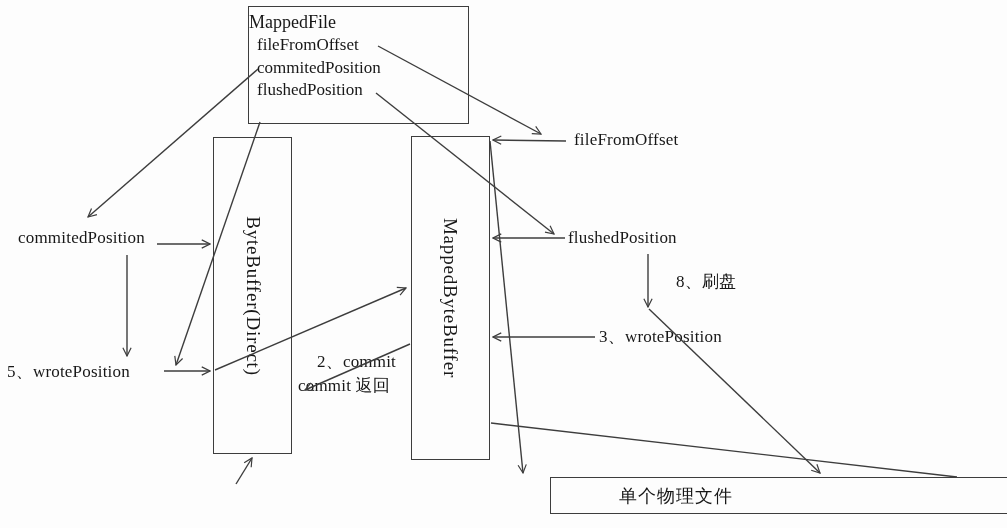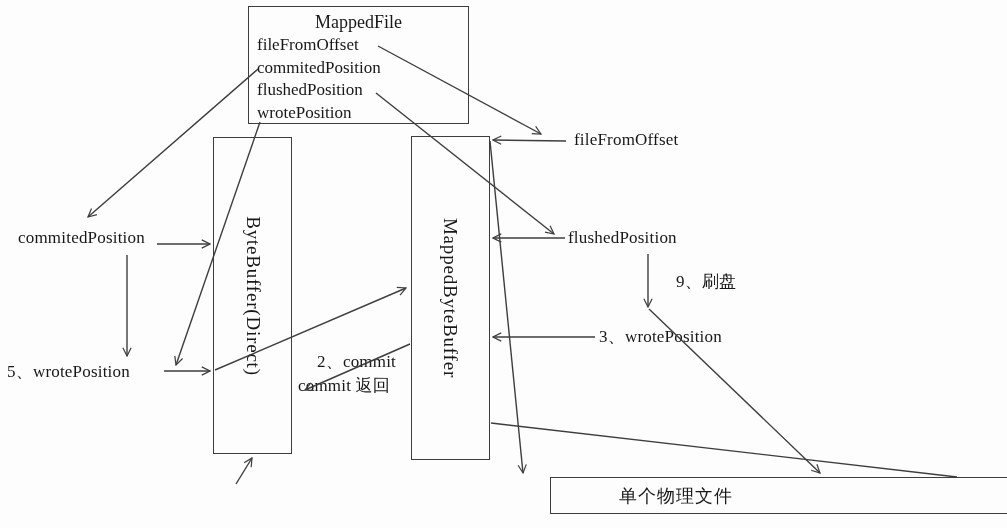--- a/index.html
+++ b/index.html
@@ -24,21 +24,21 @@
   }
   .lbl{
     position:absolute;
     font-size:17px;
     line-height:20px;
     white-space:nowrap;
     letter-spacing:0.2px;
   }
   
   .mf-box{left:248px;top:6px;width:221px;height:118px;}
-  .mf-title{text-align:center;font-size:18px;line-height:24px;padding-top:3px;}
+  .mf-title{text-align:left;font-size:18px;line-height:24px;padding-top:3px;}
   .mf-field{font-size:17px;line-height:22.5px;padding-left:8px;}
   
   .vbox{display:flex;align-items:center;justify-content:center;}
   .bb-box{left:213px;top:137px;width:79px;height:317px;}
   .mbb-box{left:411px;top:136px;width:79px;height:324px;}
   .vlabel{
     transform:rotate(90deg);
     white-space:nowrap;
     font-size:19px;
     letter-spacing:0.8px;
@@ -69,40 +69,39 @@
 </head>
 <body>
 
 <div class="canvas">
 
   <div class="box mf-box">
     <div class="mf-title">MappedFile</div>
     <div class="mf-field">fileFromOffset</div>
     <div class="mf-field">commitedPosition</div>
     <div class="mf-field">flushedPosition</div>
-    <div class="mf-field">wrotePosition</div>
   </div>
 
   <div class="box vbox bb-box">
     <span class="vlabel">ByteBuffer(Direct)</span>
   </div>
 
   <div class="box vbox mbb-box">
     <span class="vlabel">MappedByteBuffer</span>
   </div>
 
   <div class="box pf-box">
     <span class="pf-label">单个物理文件</span>
   </div>
 
   <div class="lbl" style="left:18px;top:228px;">commitedPosition</div>
   <div class="lbl" style="left:7px;top:362px;">5、wrotePosition</div>
   <div class="lbl" style="left:574px;top:130px;">fileFromOffset</div>
   <div class="lbl" style="left:568px;top:228px;">flushedPosition</div>
-  <div class="lbl" style="left:676px;top:272px;">9、刷盘</div>
+  <div class="lbl" style="left:676px;top:272px;">8、刷盘</div>
   <div class="lbl" style="left:599px;top:327px;">3、wrotePosition</div>
   <div class="lbl" style="left:317px;top:352px;">2、commit</div>
   <div class="lbl" style="left:298px;top:376px;">commit 返回</div>
 
   <svg class="arrows">
     <defs>
       <marker id="arrhead" viewBox="0 0 12 12" refX="10.5" refY="6" markerWidth="11" markerHeight="11" orient="auto" markerUnits="userSpaceOnUse">
         <path d="M1.5,1.5 L10.5,6 L1.5,10.5"></path>
       </marker>
     </defs>

